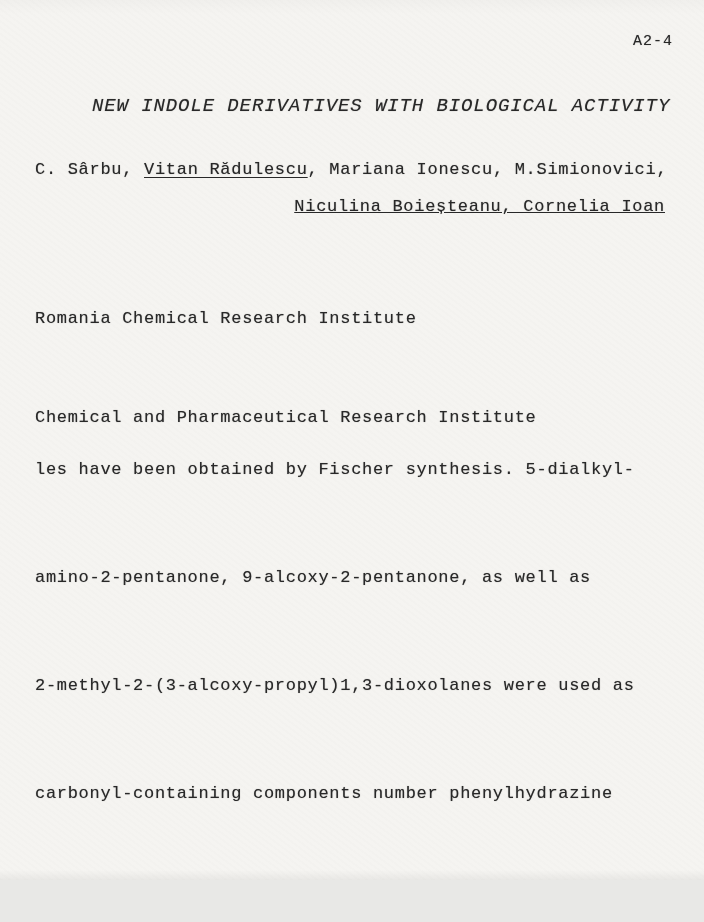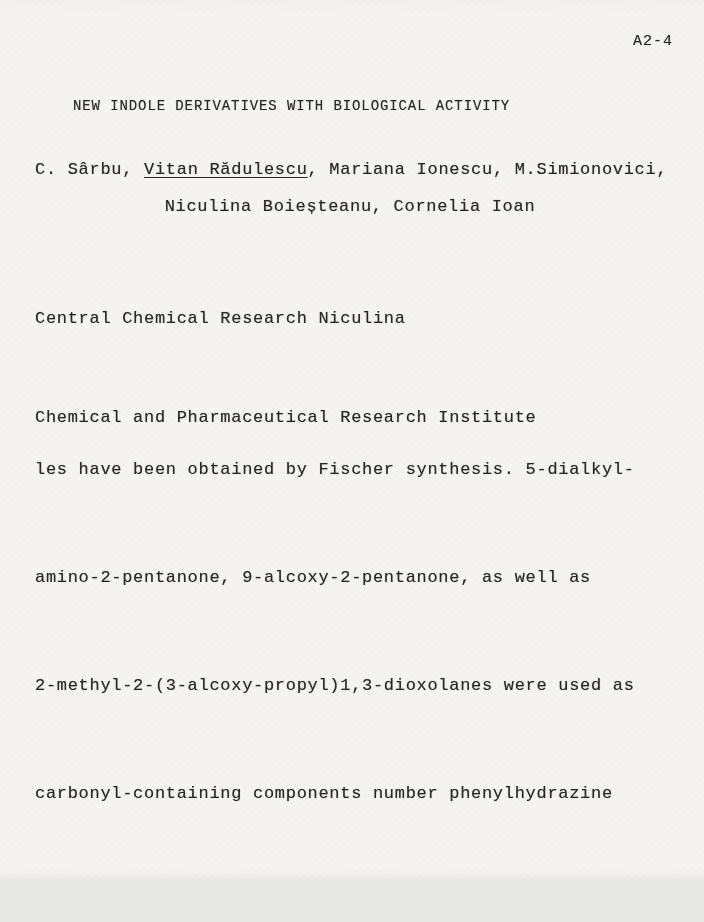--- a/index.html
+++ b/index.html
@@ -34,39 +34,41 @@
     position:absolute;
     top:33px;
     right:31px;
     font-size:15px;
     letter-spacing:1px;
     line-height:18px;
   }
   .title{
     position:absolute;
     top:88px;
-    left:73px;
-    font-size:14px;
+    left:92px;
+    font-size:19px;
     letter-spacing:0.9px;
+    font-style:italic;
   }
   .authors-line1{
     position:absolute;
     top:152px;
     left:35px;
   }
   .authors-line1 .underlined{
     text-decoration:underline;
     text-underline-offset:3px;
   }
   .authors-line2{
     position:absolute;
     top:189px;
     left:35px;
     width:630px;
-    text-align:center;
+    text-align:right;
+    text-decoration:underline;
   }
   .affiliation{
     position:absolute;
     top:236px;
     left:35px;
     line-height:33px;
   }
   .abstract{
     position:absolute;
     top:380px;
@@ -83,21 +85,21 @@
 
   <div class="typed corner-label">A2-4</div>
 
   <h1 class="typed title" style="margin:0;font-weight:normal;">NEW INDOLE DERIVATIVES WITH BIOLOGICAL ACTIVITY</h1>
 
   <div class="typed authors-line1"><span>C. Sârbu, </span><span class="underlined">Vitan Rădulescu</span><span>, Mariana Ionescu, M.Simionovici,</span></div>
 
   <div class="typed authors-line2">Niculina Boieșteanu, Cornelia Ioan</div>
 
   <div class="typed affiliation">
-    <div>Central Chemical Research Niculina</div>
+    <div>Romania Chemical Research Institute</div>
     <div>Chemical and Pharmaceutical Research Institute</div>
   </div>
 
   <div class="typed abstract">
     <div class="line">les have been obtained by Fischer synthesis. 5-dialkyl-</div>
     <div class="line">amino-2-pentanone, 9-alcoxy-2-pentanone, as well as</div>
     <div class="line">2-methyl-2-(3-alcoxy-propyl)1,3-dioxolanes were used as</div>
     <div class="line">carbonyl-containing components number phenylhydrazine</div>
     
     

